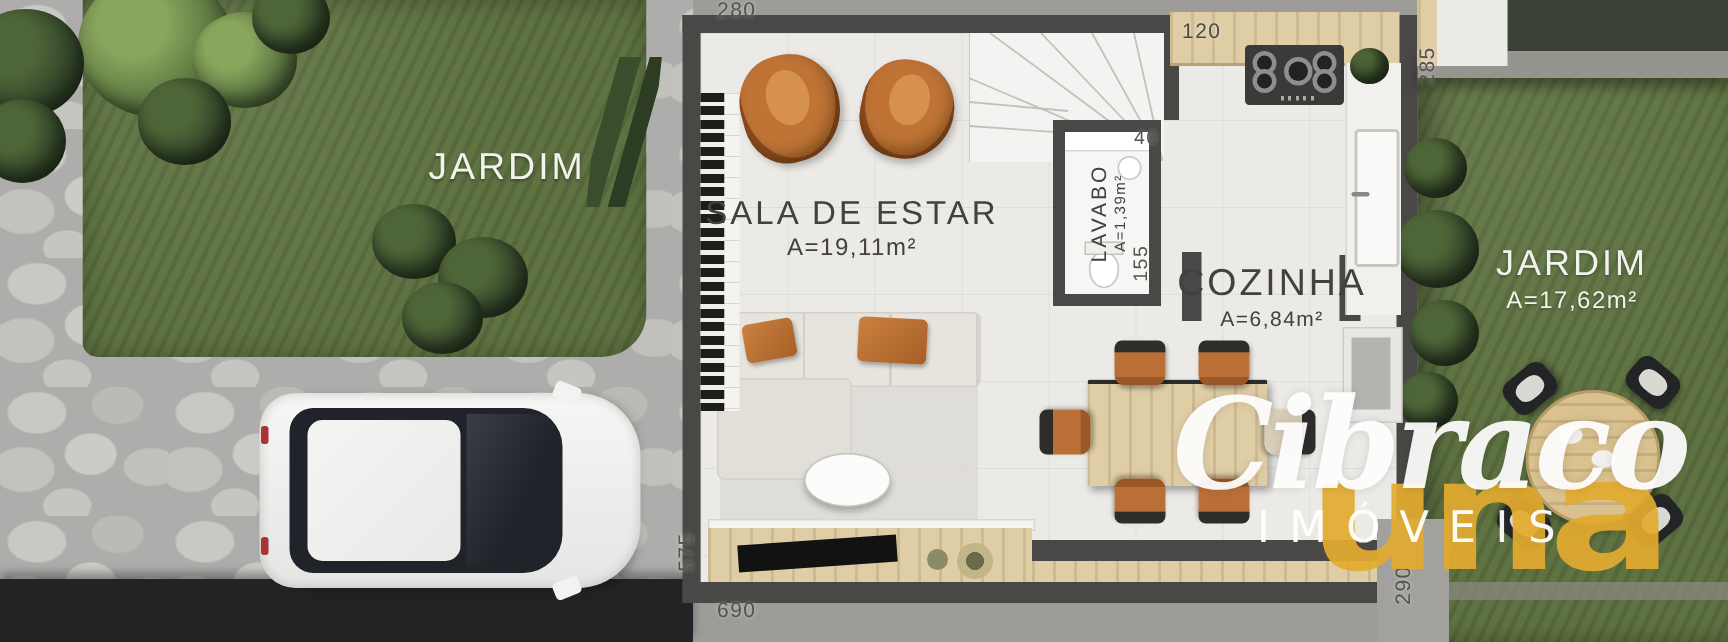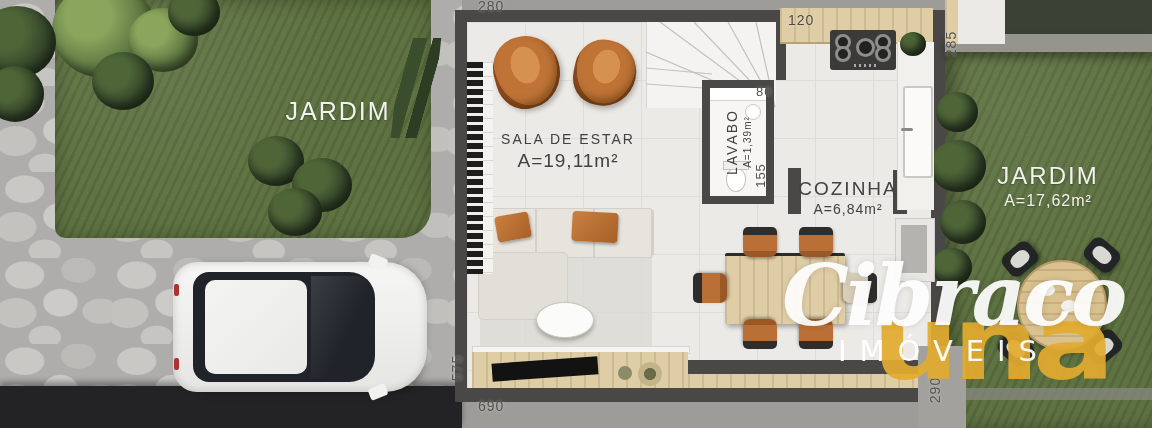--- a/index.html
+++ b/index.html
@@ -145,31 +145,31 @@
   </div>
   <div class="abs bush" style="left:900px;top:32px;width:26px;height:24px;z-index:6;"></div>
   <div class="abs" style="left:897px;top:42px;width:36px;height:168px;background:#f2f0ec;border-left:1px solid #d8d6d2;z-index:5;"></div>
   <div class="abs" style="left:903px;top:86px;width:26px;height:88px;background:#fbfaf8;border:2px solid #c9c7c3;border-radius:3px;z-index:6;">
     <div class="abs" style="left:-4px;top:40px;width:12px;height:3px;background:#8a8886;border-radius:2px;"></div>
   </div>
   <div class="abs" style="left:895px;top:218px;width:38px;height:62px;background:#e9e7e3;border:1px solid #cfcdc9;z-index:5;">
     <div class="abs" style="left:5px;top:6px;width:26px;height:48px;background:#b5b3af;"></div>
   </div>
   <div class="abs room-label" style="left:848px;top:198px;">
-    <div class="name" style="font-size:19px;">COZINHA</div>
+    <div class="name" style="font-size:25px;">COZINHA</div>
     <div class="area" style="font-size:14px;">A=6,84m²</div>
   </div>
 
   <div class="abs tv-unit" style="left:467px;top:62px;width:16px;height:212px;"></div>
   <div class="abs shelf" style="left:483px;top:62px;width:10px;height:212px;"></div>
   <div class="abs armchair" style="left:494px;top:36px;width:66px;height:72px;transform:rotate(-15deg);"></div>
   <div class="abs armchair" style="left:574px;top:40px;width:62px;height:66px;transform:rotate(12deg);"></div>
   <div class="abs room-label" style="left:568px;top:152px;">
-    <div class="name" style="font-size:14px;">SALA DE ESTAR</div>
-    <div class="area" style="font-size:19px;">A=19,11m²</div>
+    <div class="name" style="font-size:22px;">SALA DE ESTAR</div>
+    <div class="area" style="font-size:16px;">A=19,11m²</div>
   </div>
   <div class="abs rug" style="left:480px;top:250px;width:172px;height:100px;"></div>
   <div class="abs sofa-part" style="left:478px;top:208px;width:174px;height:48px;background-image:repeating-linear-gradient(90deg, transparent 0 56px, #d3d0ca 56px 58px);"></div>
   <div class="abs sofa-part" style="left:478px;top:252px;width:88px;height:66px;background:#e2dfd9;"></div>
   <div class="abs pillow" style="left:496px;top:214px;width:34px;height:26px;transform:rotate(-10deg);"></div>
   <div class="abs pillow" style="left:572px;top:212px;width:46px;height:30px;transform:rotate(3deg);"></div>
   <div class="abs coffee-table" style="left:536px;top:302px;width:56px;height:34px;"></div>
 
   <div class="abs" style="left:695px;top:227px;width:180px;height:122px;z-index:6;">
     <div class="chair abs" style="left:48px;top:0;width:34px;height:30px;"></div>
@@ -185,21 +185,21 @@
 
   <div class="abs" style="left:472px;top:346px;width:216px;height:6px;background:#f5f4f2;border:1px solid #d8d6d2;z-index:5;"></div>
   <div class="abs wood" style="left:472px;top:352px;width:216px;height:36px;z-index:5;"></div>
   <div class="abs" style="left:492px;top:360px;width:106px;height:18px;background:#121212;transform:rotate(-4deg);z-index:6;"></div>
   <div class="abs" style="left:618px;top:366px;width:14px;height:14px;border-radius:50%;background:#8b8b6a;z-index:6;"></div>
   <div class="abs" style="left:638px;top:362px;width:24px;height:24px;border-radius:50%;background:radial-gradient(circle at 50% 50%, #6b6b4a 0 35%, #c2b58a 36%);z-index:6;"></div>
 
   <div class="abs dim" style="left:478px;top:-2px;">280</div>
   <div class="abs dim" style="left:788px;top:12px;color:#4c4a44;">120</div>
   <div class="abs dim rot" style="left:938px;top:36px;">285</div>
-  <div class="abs dim" style="left:756px;top:84px;font-size:13px;">80</div>
+  <div class="abs dim" style="left:756px;top:84px;font-size:13px;">40</div>
   <div class="abs dim rot" style="left:748px;top:168px;font-size:13px;">155</div>
   <div class="abs dim rot" style="left:444px;top:360px;">575</div>
   <div class="abs dim" style="left:478px;top:398px;">690</div>
   <div class="abs dim rot" style="left:922px;top:382px;">290</div>
 
   <div class="abs grass" style="left:945px;top:0;width:207px;height:428px;box-shadow:inset 10px 0 16px rgba(0,0,0,0.3);"></div>
   <div class="abs" style="left:1005px;top:0;width:147px;height:34px;background:#3c4136;"></div>
   <div class="abs" style="left:945px;top:34px;width:207px;height:18px;background:#96948f;box-shadow:0 6px 8px rgba(0,0,0,0.35);z-index:3;"></div>
   <div class="abs" style="left:945px;top:0px;width:60px;height:44px;background:#eceae6;z-index:3;"></div>
   <div class="abs wood" style="left:945px;top:0px;width:13px;height:44px;z-index:4;"></div>

